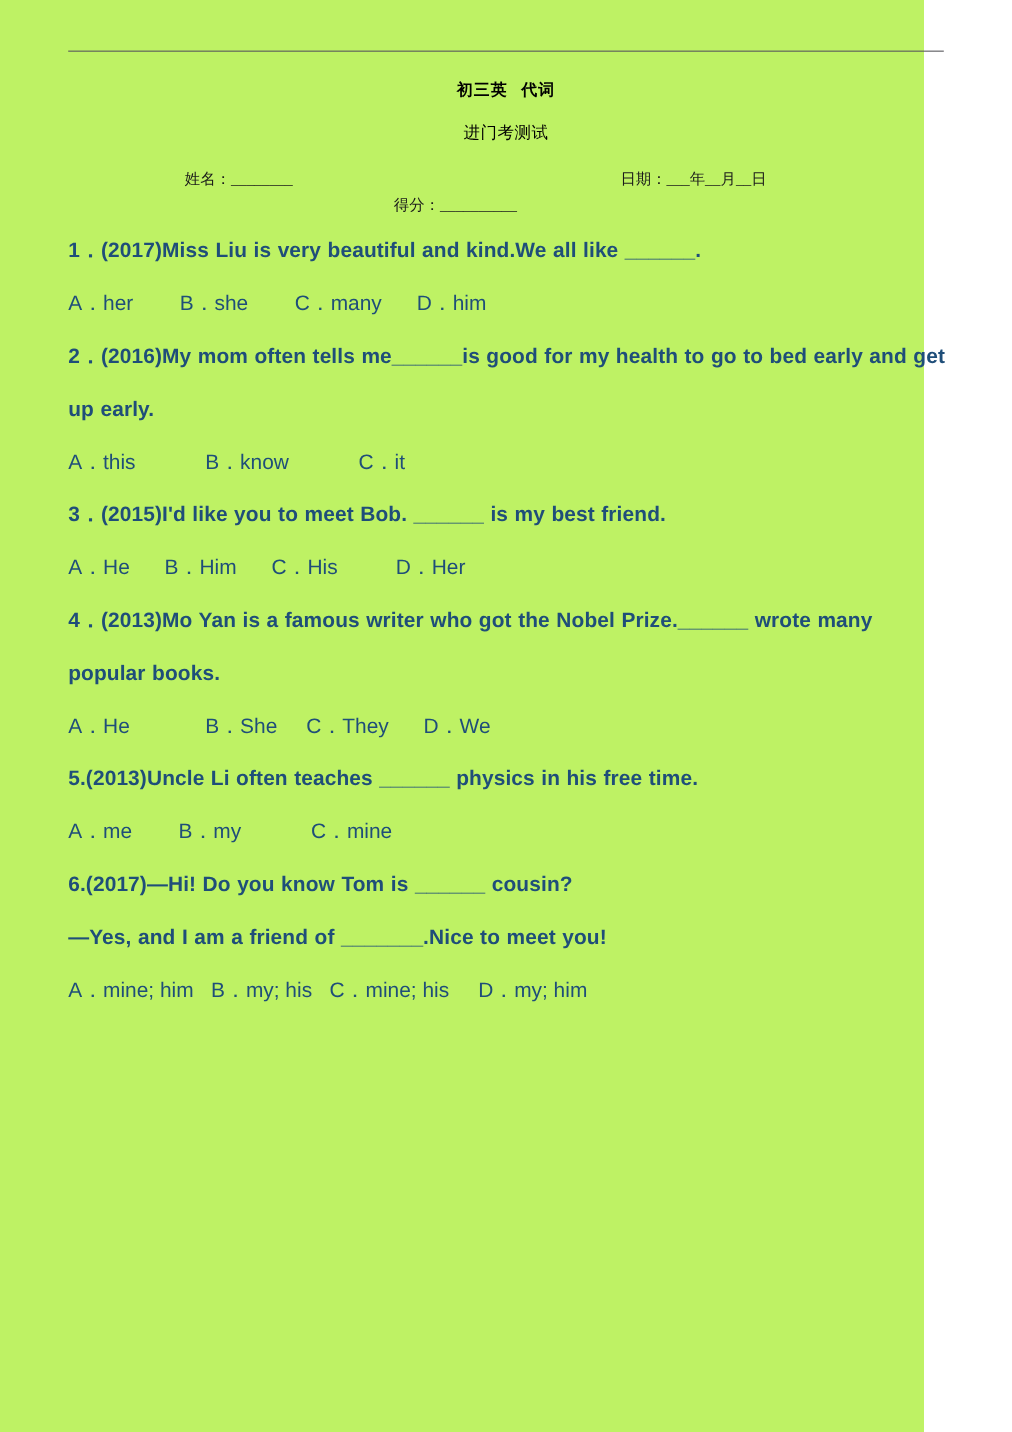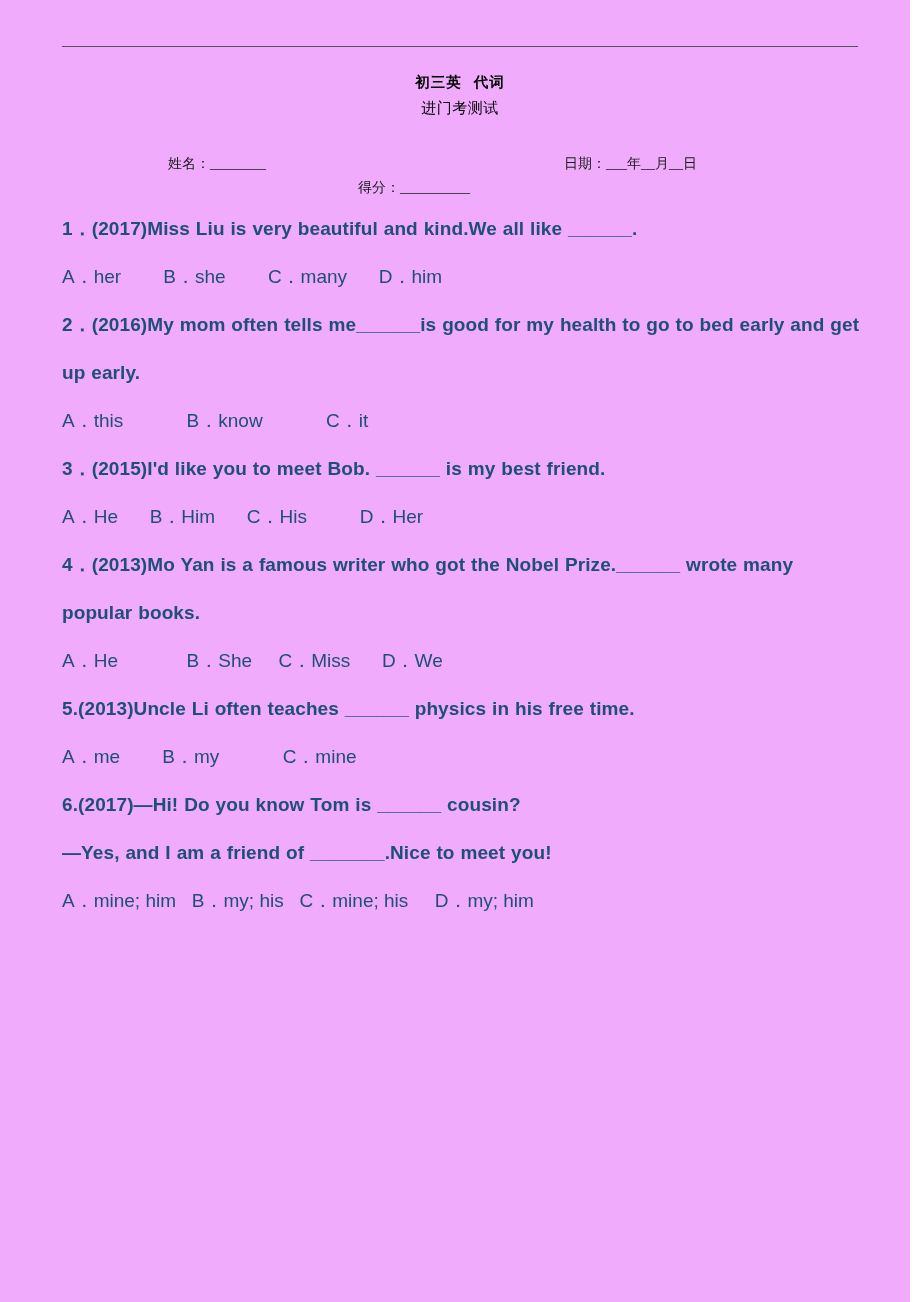--- a/index.html
+++ b/index.html
@@ -9,23 +9,23 @@
   }
   body {
     width: 920px;
     height: 1302px;
     position: relative;
     font-family: "Liberation Sans", sans-serif;
     overflow: hidden;
   }
   .page {
     position: relative;
-    width: 910px;
+    width: 840px;
     height: 1302px;
-    background: #f0abfc;
+    background: #bef264;
   }
 
   
   .top-rule {
     position: absolute;
     left: 62px;
     top: 46px;
     width: 796px;
     height: 0;
     border-top: 1.5px solid #58575c;
@@ -48,21 +48,21 @@
     line-height: 20px;
     white-space: pre;
   }
   .title-line2 {
     font-family: "DejaVu Sans", sans-serif;
     font-size: 15px;
     font-weight: normal;
     color: #000000;
     letter-spacing: 0.5px;
     line-height: 26px;
-    margin-top: 3px;
+    margin-top: 15px;
   }
 
   
   .meta-row {
     position: absolute;
     left: 0;
     top: 150px;
     width: 920px;
     height: 28px;
     font-family: Liberation Serif, serif;
@@ -146,21 +146,21 @@
       <p class="q-opts">A．this            B．know            C．it</p>
     </div>
 
     <div class="q q3">
       <p class="q-stem">3．(2015)I'd like you to meet Bob. ______ is my best friend.</p>
       <p class="q-opts">A．He      B．Him      C．His          D．Her</p>
     </div>
 
     <div class="q q4">
       <p class="q-stem">4．(2013)Mo Yan is a famous writer who got the Nobel Prize.______ wrote many popular books.</p>
-      <p class="q-opts">A．He             B．She     C．Miss      D．We</p>
+      <p class="q-opts">A．He             B．She     C．They      D．We</p>
     </div>
 
     <div class="q q5">
       <p class="q-stem">5.(2013)Uncle Li often teaches ______ physics in his free time.</p>
       <p class="q-opts">A．me        B．my            C．mine</p>
     </div>
 
     <div class="q q6">
       <p class="q-stem">6.(2017)—Hi! Do you know Tom is ______ cousin?</p>
       <p class="q-stem">—Yes, and I am a friend of _______.Nice to meet you!</p>

